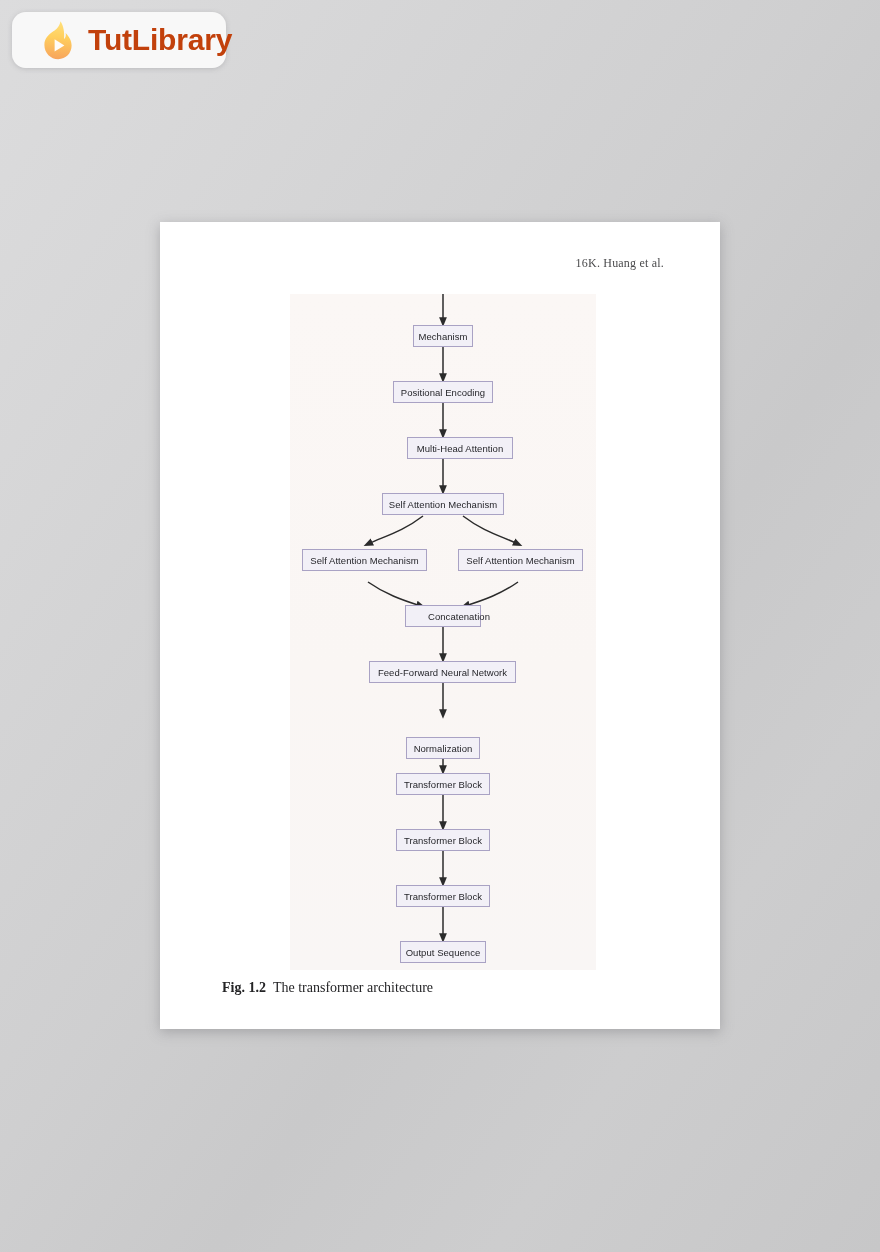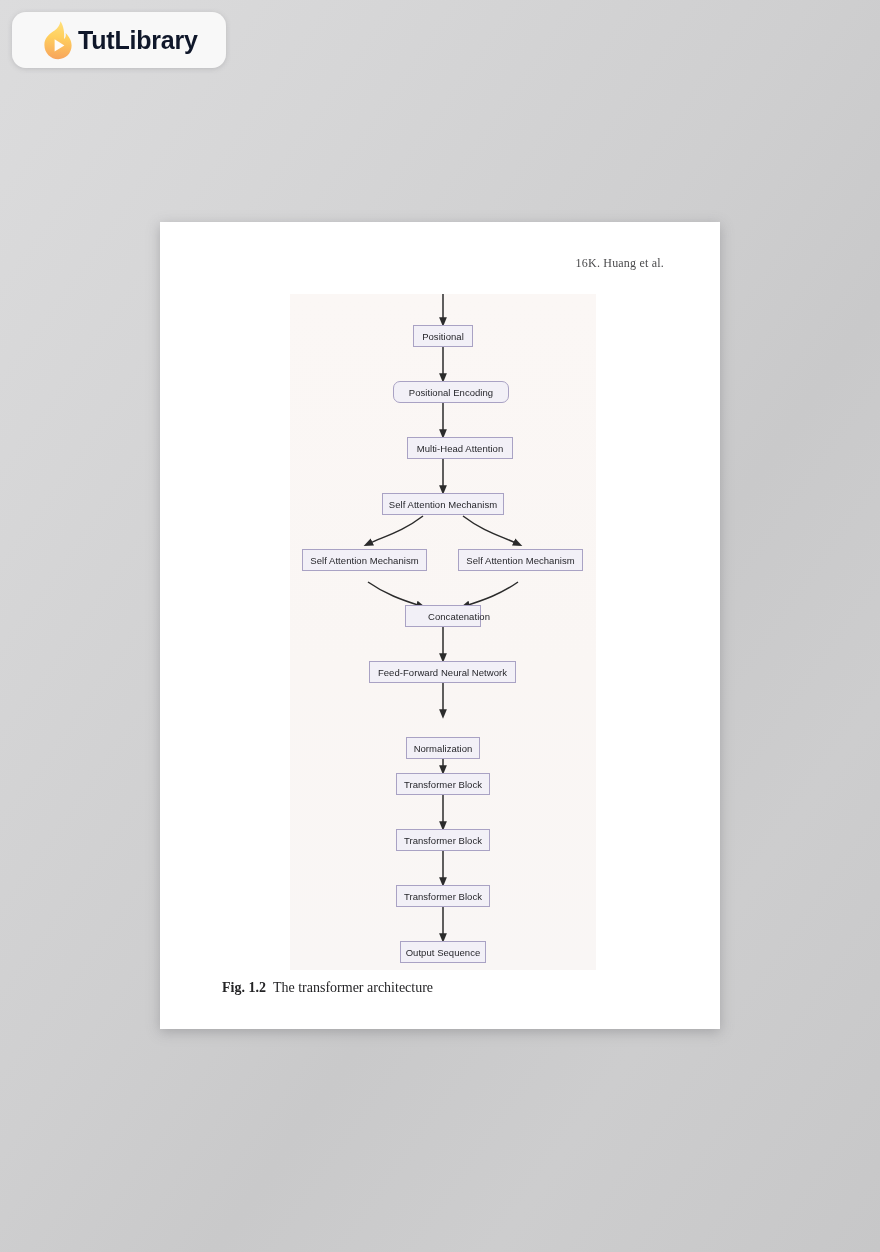--- a/index.html
+++ b/index.html
@@ -38,25 +38,25 @@
     padding-left: 26px;
     box-sizing: border-box;
   }
   .logo-flame {
     width: 38px;
     height: 40px;
     flex: 0 0 auto;
     display: block;
   }
   .logo-text {
-    font-size: 25px;
+    font-size: 30px;
     font-weight: bold;
-    color: #0f172a;
+    color: #c2410c;
     letter-spacing: -0.2px;
-    margin-left: 2px;
+    margin-left: 12px;
     white-space: nowrap;
   }
 
   
   .paper {
     position: absolute;
     left: 160px;
     top: 222px;
     width: 560px;
     height: 807px;
@@ -184,24 +184,24 @@
         <line x1="153" y1="333" x2="153" y2="364"></line>
         <line x1="153" y1="389" x2="153" y2="420"></line>
         <line x1="153" y1="445" x2="153" y2="476"></line>
         <line x1="153" y1="501" x2="153" y2="532"></line>
         <line x1="153" y1="557" x2="153" y2="588"></line>
         <line x1="153" y1="613" x2="153" y2="644"></line>
       </g>
     </svg>
 
     <div class="node" style="left:123px; top:31px; width:60px;">
-      <span>Positional</span>
-    </div>
-
-    <div class="node" style="left:103px; top:87px; width:116px;border-radius:7px;">
+      <span>Mechanism</span>
+    </div>
+
+    <div class="node" style="left:103px; top:87px; width:100px;">
       <span>Positional Encoding</span>
     </div>
 
     <div class="node" style="left:100px; top:143px; width:106px;margin-left:17px;">
       <span>Multi-Head Attention</span>
     </div>
 
     <div class="node" style="left:92px; top:199px; width:122px;">
       <span>Self Attention Mechanism</span>
     </div>

